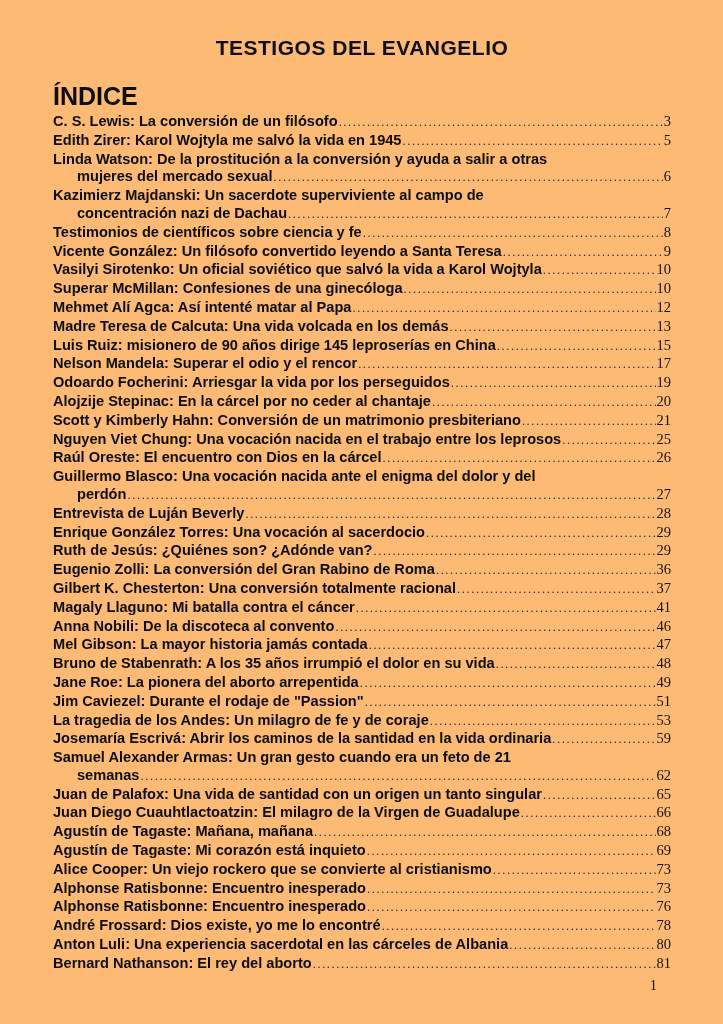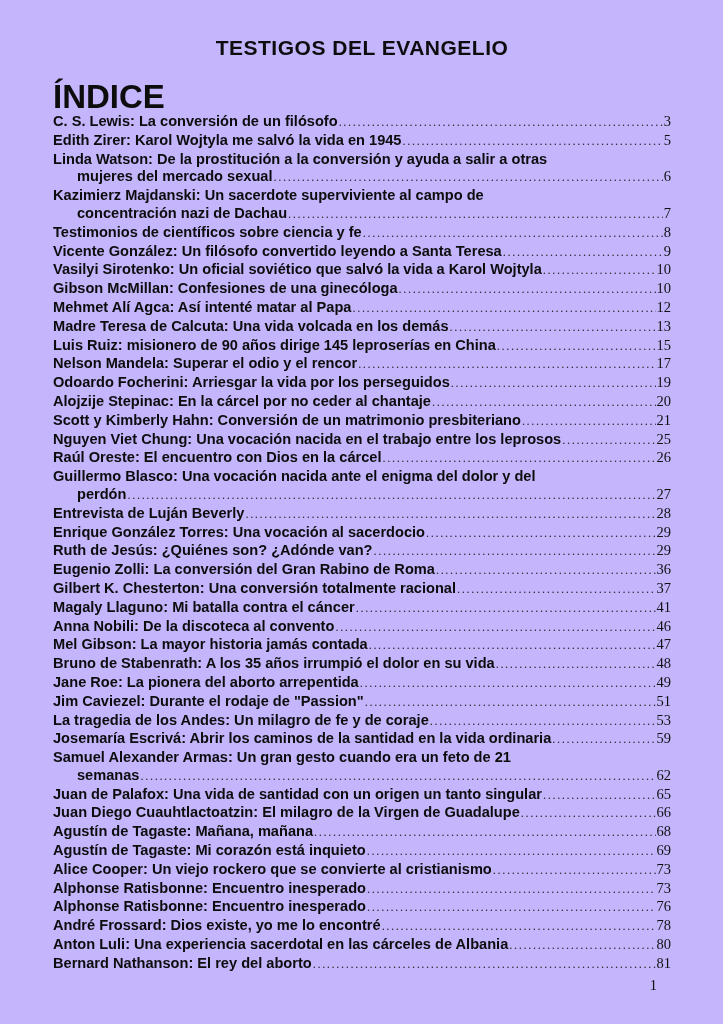--- a/index.html
+++ b/index.html
@@ -1,38 +1,38 @@
 <!DOCTYPE html>
 <html><head>
 <meta charset="utf-8">
 <style>
   html,body { margin:0; padding:0; background:#ffffff; }
   .page {
     position: relative;
     width: 723px; height: 1024px;
     margin: 0 auto;
-    background: #c4b5fd;
+    background: #fdba74;
     color: #0d0d0d;
     font-family: "Liberation Sans", "DejaVu Sans", sans-serif;
     box-sizing: border-box;
     padding: 36px 52px 0 53px;
     overflow: hidden;
   }
   .doc-title {
     margin: 0;
     text-align: center;
     font-size: 21px;
     font-weight: bold;
     letter-spacing: 0.5px;
     line-height: 23px;
     color: #0d0d0d;
   }
   .toc-heading {
     margin: 24px 0 3px 0;
-    font-size: 33px;
+    font-size: 25px;
     font-weight: bold;
     line-height: 27px;
     color: #0d0d0d;
   }
   .toc { font-size: 14.6px; font-weight: bold; line-height: 17.8px; }
   .entry { }
   .row { display: flex; align-items: baseline; }
   .t { white-space: nowrap; }
   .l1 { white-space: nowrap; }
   .cont { padding-left: 24px; text-align: center; }
@@ -121,21 +121,21 @@
       </div>
       <div class="entry">
         <div class="row">
           <span class="t">Vasilyi Sirotenko: Un oficial soviético que salvó la vida a Karol Wojtyla</span>
           <span class="dots"></span>
           <span class="pg">10</span>
         </div>
       </div>
       <div class="entry">
         <div class="row">
-          <span class="t">Gibson McMillan: Confesiones de una ginecóloga</span>
+          <span class="t">Superar McMillan: Confesiones de una ginecóloga</span>
           <span class="dots"></span>
           <span class="pg">10</span>
         </div>
       </div>
       <div class="entry">
         <div class="row">
           <span class="t">Mehmet Alí Agca: Así intenté matar al Papa</span>
           <span class="dots"></span>
           <span class="pg">12</span>
         </div>

